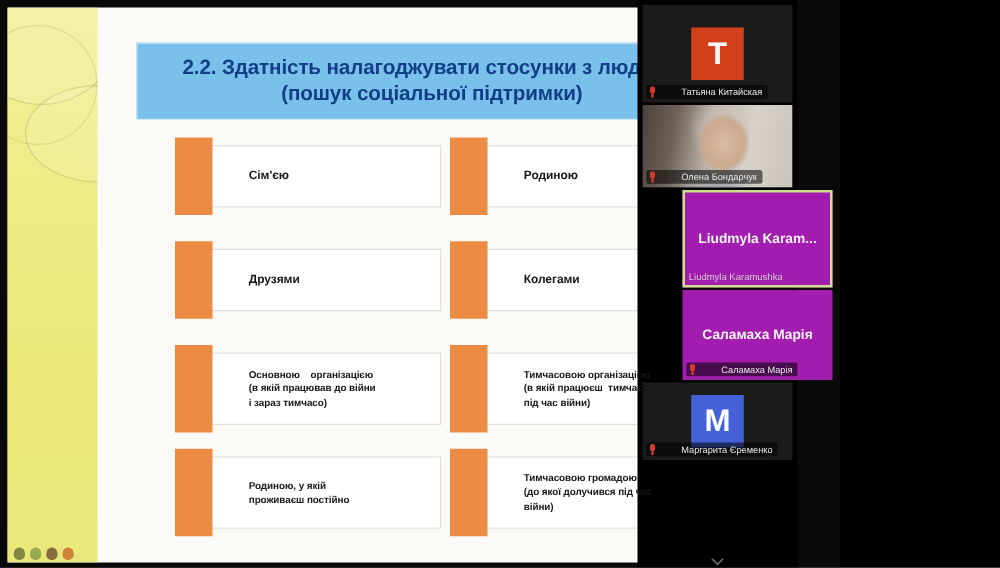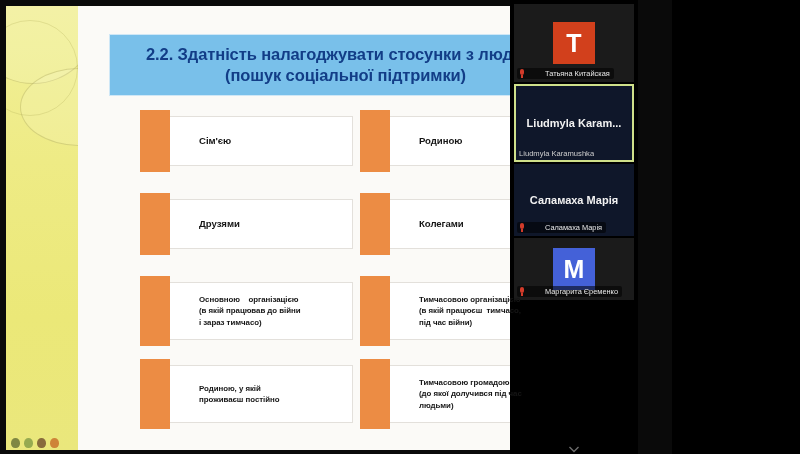--- a/index.html
+++ b/index.html
@@ -207,21 +207,21 @@
       radial-gradient(ellipse 20px 14px at 52% 30%, #2c221c 0%, rgba(44,34,28,0) 70%),
       radial-gradient(ellipse 26px 16px at 52% 96%, #b9bcc4 0%, rgba(185,188,196,0) 72%),
       linear-gradient(165deg, #5b4fa8 0%, #6b5cc0 40%, #5548a0 72%, #2a2440 100%);
   }
   .cam-ludmila::after {
     content: "";
     position: absolute; left: 6px; top: 5px; right: 6px; height: 9px;
     background: repeating-linear-gradient(90deg, rgba(255,255,255,.28) 0 7px, rgba(255,255,255,0) 7px 13px);
     opacity: .65;
   }
-  .tile-dark { background: #0f172a; }
+  .tile-dark { background: #a21caf; margin-left: 32px; }
   .scroll-chevron {
     position: absolute;
     left: 50%; bottom: 1px; transform: translateX(-50%);
     width: 11px; height: 7px;
   }
 </style>
 </head>
 <body>
 
 <div id="app">
@@ -308,21 +308,21 @@
                   <span class="ln">під час війни)</span>
                 </div>
               </div>
               <div class="swatch h2" style="background: rgb(236, 140, 68);"></div>
             </div>
             <div class="item row3 big">
               <div class="panel h2">
                 <div class="txt">
                   <span class="ln">Тимчасовою громадою</span>
                   <span class="ln">(до якої долучився під час</span>
-                  <span class="ln">людьми)</span>
+                  <span class="ln">війни)</span>
                 </div>
               </div>
               <div class="swatch h2" style="background: rgb(236, 140, 68);"></div>
             </div>
           </div>
       </div>
 
     </div>
   </div>
 
@@ -330,20 +330,27 @@
     <div id="tiles">
         <div class="tile" style="height: 78px;">
           <div class="stage">
             <div class="avatar-sq" style="background: rgb(210, 64, 28);">T</div>
           </div>
           <div class="namebar">
             <span class="mic-icon"></span>
             <span class="nm">Татьяна Китайская</span>
           </div>
         </div>
+        <div class="tile" style="height: 66px;">
+          <div class="cam cam-olena"></div>
+          <div class="namebar">
+            <span class="mic-icon"></span>
+            <span class="nm">Олена Бондарчук</span>
+          </div>
+        </div>
         <div class="tile speaking tile-dark" style="height: 78px;">
           <div class="stage">
             <div class="tile-bigname">Liudmyla  Karam...</div>
           </div>
           <div class="namebar">
             <span class="nm">Liudmyla Karamushka</span>
           </div>
         </div>
         <div class="tile tile-dark" style="height: 72px;">
           <div class="stage">

